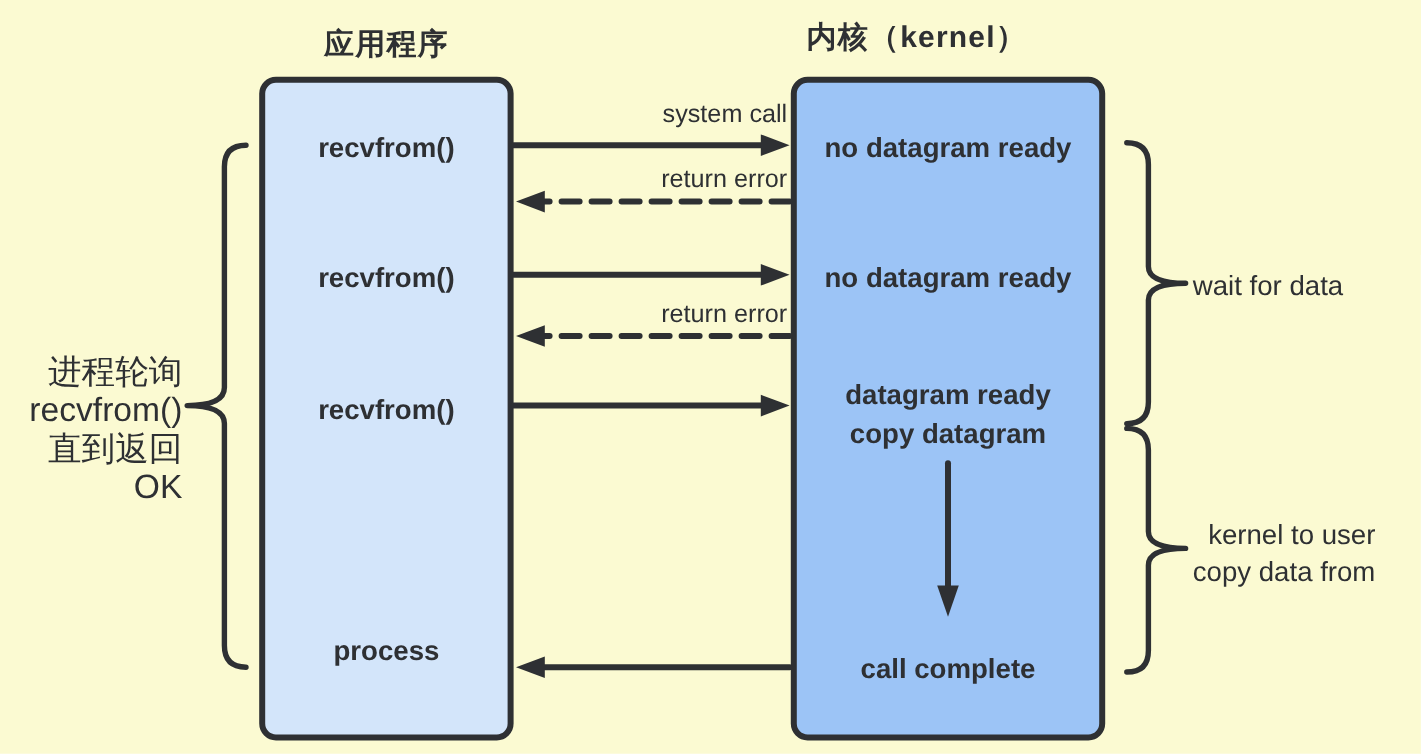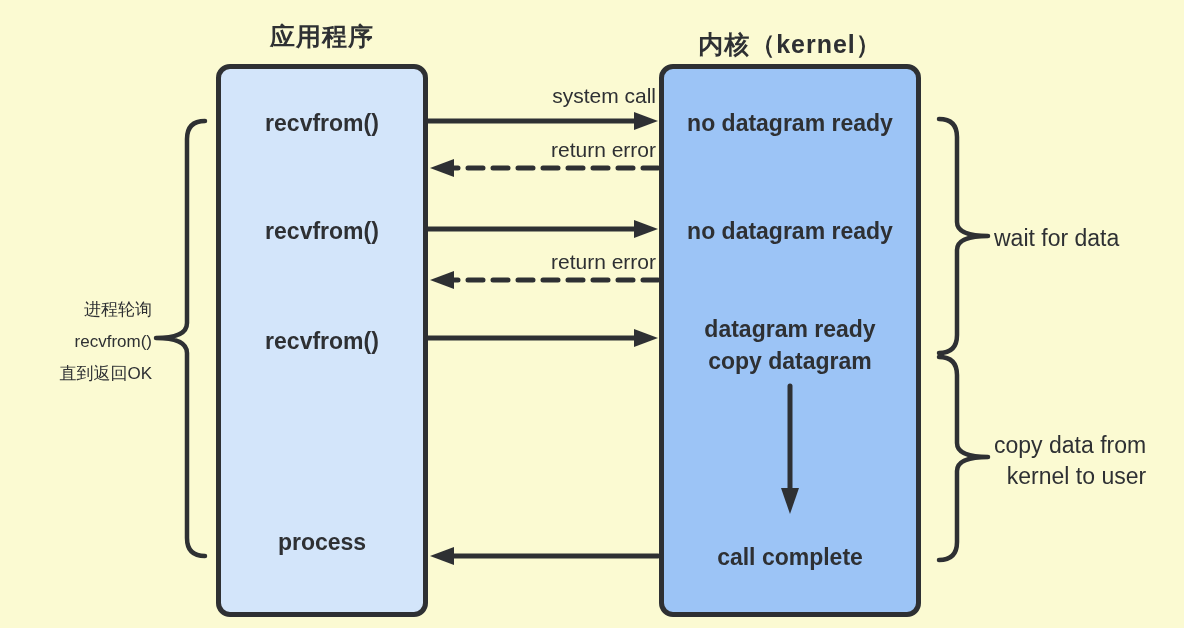--- a/index.html
+++ b/index.html
@@ -22,32 +22,32 @@
   .svg-layer{position:absolute;left:0;top:0;width:1184px;height:628px;pointer-events:none;}
   .box{
     position:absolute;border:5px solid var(--ink);border-radius:14px;
   }
   .app-box{left:216px;top:64px;width:212px;height:553px;background:var(--app-fill);}
   .kernel-box{left:659px;top:64px;width:262px;height:553px;background:var(--kernel-fill);}
   .col-title{
     font-size:25px;font-weight:bold;text-align:center;letter-spacing:1px;
   }
   .app-title{left:216px;top:20px;width:212px;}
-  .kernel-title{left:659px;top:14px;width:262px;margin-top:14px;}
+  .kernel-title{left:633px;top:14px;width:262px;}
   .box-label{
     font-size:23px;font-weight:bold;text-align:center;line-height:32px;
   }
   .app-label{left:216px;width:212px;}
   .kernel-label{left:659px;width:262px;}
   .arrow-label{
     left:432px;width:224px;font-size:21px;text-align:right;
   }
   .left-note{
     left:6px;top:294px;width:146px;
-    font-size:17px;line-height:32px;text-align:right;
+    font-size:28px;line-height:32px;text-align:right;
   }
   .right-note{
     left:994px;font-size:23px;line-height:31px;text-align:right;
   }
 </style>
 </head>
 <body>
 
 <div class="canvas" style="background: rgb(251, 250, 210);">
 
@@ -126,17 +126,17 @@
   <div class="abs arrow-label" style="top:250px">return error</div>
 
   <div class="abs left-note">
     <div>进程轮询</div>
     <div>recvfrom()</div>
     <div>直到返回OK</div>
   </div>
 
   <div class="abs right-note" style="top:223px">wait for data</div>
   <div class="abs right-note" style="top:430px">
+    <div>kernel to user</div>
     <div>copy data from</div>
-    <div>kernel to user</div>
   </div>
 
 </div>
 
 </body></html>

